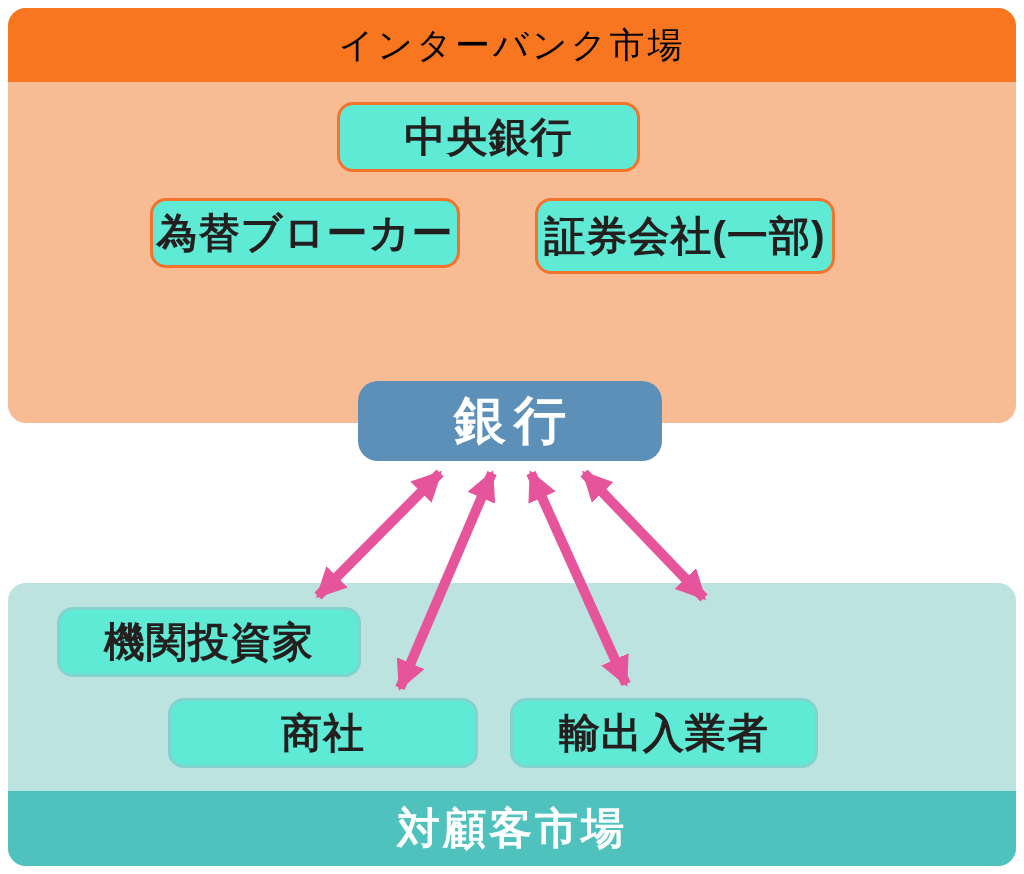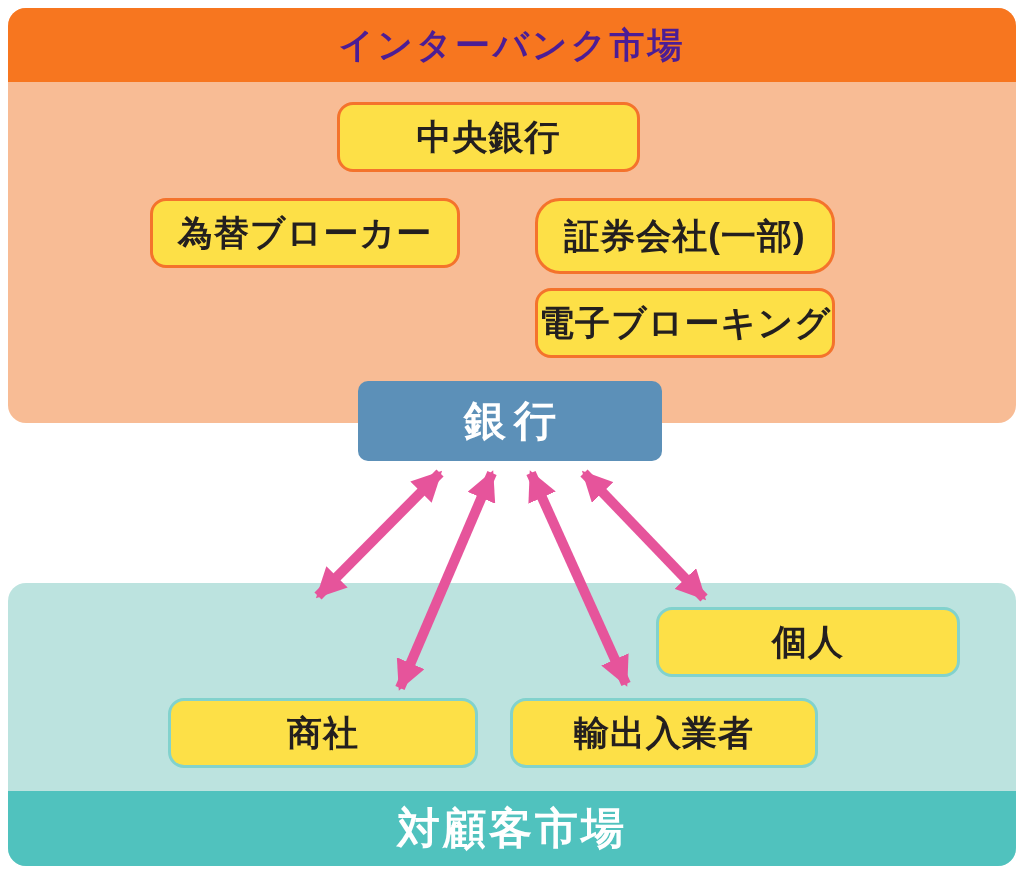--- a/index.html
+++ b/index.html
@@ -7,40 +7,40 @@
     position:relative;width:1024px;height:874px;background:#ffffff;overflow:hidden;
     font-family:"Liberation Sans","DejaVu Sans",sans-serif;
   }
   .panel{position:absolute;left:8px;width:1008px;border-radius:18px;overflow:hidden;}
   .panel-top{top:8px;height:415px;background:var(--c-interbank-body,#F8BC95);}
   .panel-bottom{top:583px;height:283px;background:var(--c-customer-body,#BCE3DF);}
   .panel-header{
     position:absolute;left:0;top:0;width:100%;height:74px;
     background:var(--c-interbank-header,#F7761F);
     display:flex;align-items:center;justify-content:center;
-    color:#4c1d95;font-size:35px;font-weight:700;letter-spacing:3px;
+    color:#000000;font-size:35px;font-weight:400;letter-spacing:3px;
   }
   .panel-footer{
     position:absolute;left:0;bottom:0;width:100%;height:75px;
     background:var(--c-customer-footer,#50C2BE);
     display:flex;align-items:center;justify-content:center;
     color:#ffffff;font-size:43px;font-weight:800;letter-spacing:3px;
   }
   .node{
-    position:absolute;box-sizing:border-box;background:#fde047;
+    position:absolute;box-sizing:border-box;background:#5eead4;
     display:flex;align-items:center;justify-content:center;
     border-radius:16px;
-    font-size:35px;font-weight:800;color:var(--c-text-dark,#231F1F);
+    font-size:41px;font-weight:800;color:var(--c-text-dark,#231F1F);
     letter-spacing:1px;white-space:nowrap;z-index:4;
   }
   .node-orange{border:3px solid var(--c-interbank-box-border,#F4732C);}
   .node-teal{border:3px solid var(--c-customer-box-border,#82D2CD);}
   .node-bank{
-    background:var(--c-bank-fill,#5C90B8);border:none;border-radius:10px;
-    color:#ffffff;font-size:42px;font-weight:800;letter-spacing:8px;
+    background:var(--c-bank-fill,#5C90B8);border:none;border-radius:20px;
+    color:#ffffff;font-size:52px;font-weight:800;letter-spacing:8px;
     text-indent:8px; 
   }
   #arrow-layer{position:absolute;left:0;top:0;width:1024px;height:874px;z-index:3;pointer-events:none;}
   #arrow-layer line{stroke:var(--c-arrow,#E6549B);stroke-width:10px;}
   #arrow-layer #ah path{fill:var(--c-arrow,#E6549B);}
 </style>
 </head>
 <body>
 
 <div class="page">
@@ -48,26 +48,25 @@
   <section class="panel panel-top">
     <div class="panel-header">インターバンク市場</div>
   </section>
 
   <section class="panel panel-bottom">
     <div class="panel-footer">対顧客市場</div>
   </section>
 
   <div class="node node-orange" style="left:337px;top:102px;width:303px;height:70px;">中央銀行</div>
   <div class="node node-orange" style="left:150px;top:198px;width:310px;height:70px;">為替ブローカー</div>
-  <div class="node node-orange" style="left:535px;top:198px;width:300px;height:76px;border-radius:25px;">証券会社(一部)</div>
-  <div class="node node-orange" style="left:535px;top:288px;width:300px;height:70px;">電子ブローキング</div>
+  <div class="node node-orange" style="left:535px;top:198px;width:300px;height:76px;">証券会社(一部)</div>
 
   <div class="node node-bank" style="left:358px;top:381px;width:304px;height:80px;z-index:5;">銀行</div>
 
-  <div class="node node-teal" style="left:656px;top:607px;width:304px;height:70px;">個人</div>
+  <div class="node node-teal" style="left:57px;top:607px;width:304px;height:70px;">機関投資家</div>
   <div class="node node-teal" style="left:168px;top:698px;width:310px;height:70px;">商社</div>
   <div class="node node-teal" style="left:510px;top:698px;width:308px;height:70px;">輸出入業者</div>
 
   <svg id="arrow-layer" viewBox="0 0 1024 874">
     <defs>
       <marker id="ah" viewBox="0 0 10 10" refX="9" refY="5" markerWidth="3" markerHeight="3" orient="auto-start-reverse">
         <path d="M0,0 L10,5 L0,10 z"></path>
       </marker>
     </defs>
   <line x1="440" y1="473" x2="318" y2="596" marker-start="url(#ah)" marker-end="url(#ah)"></line>

